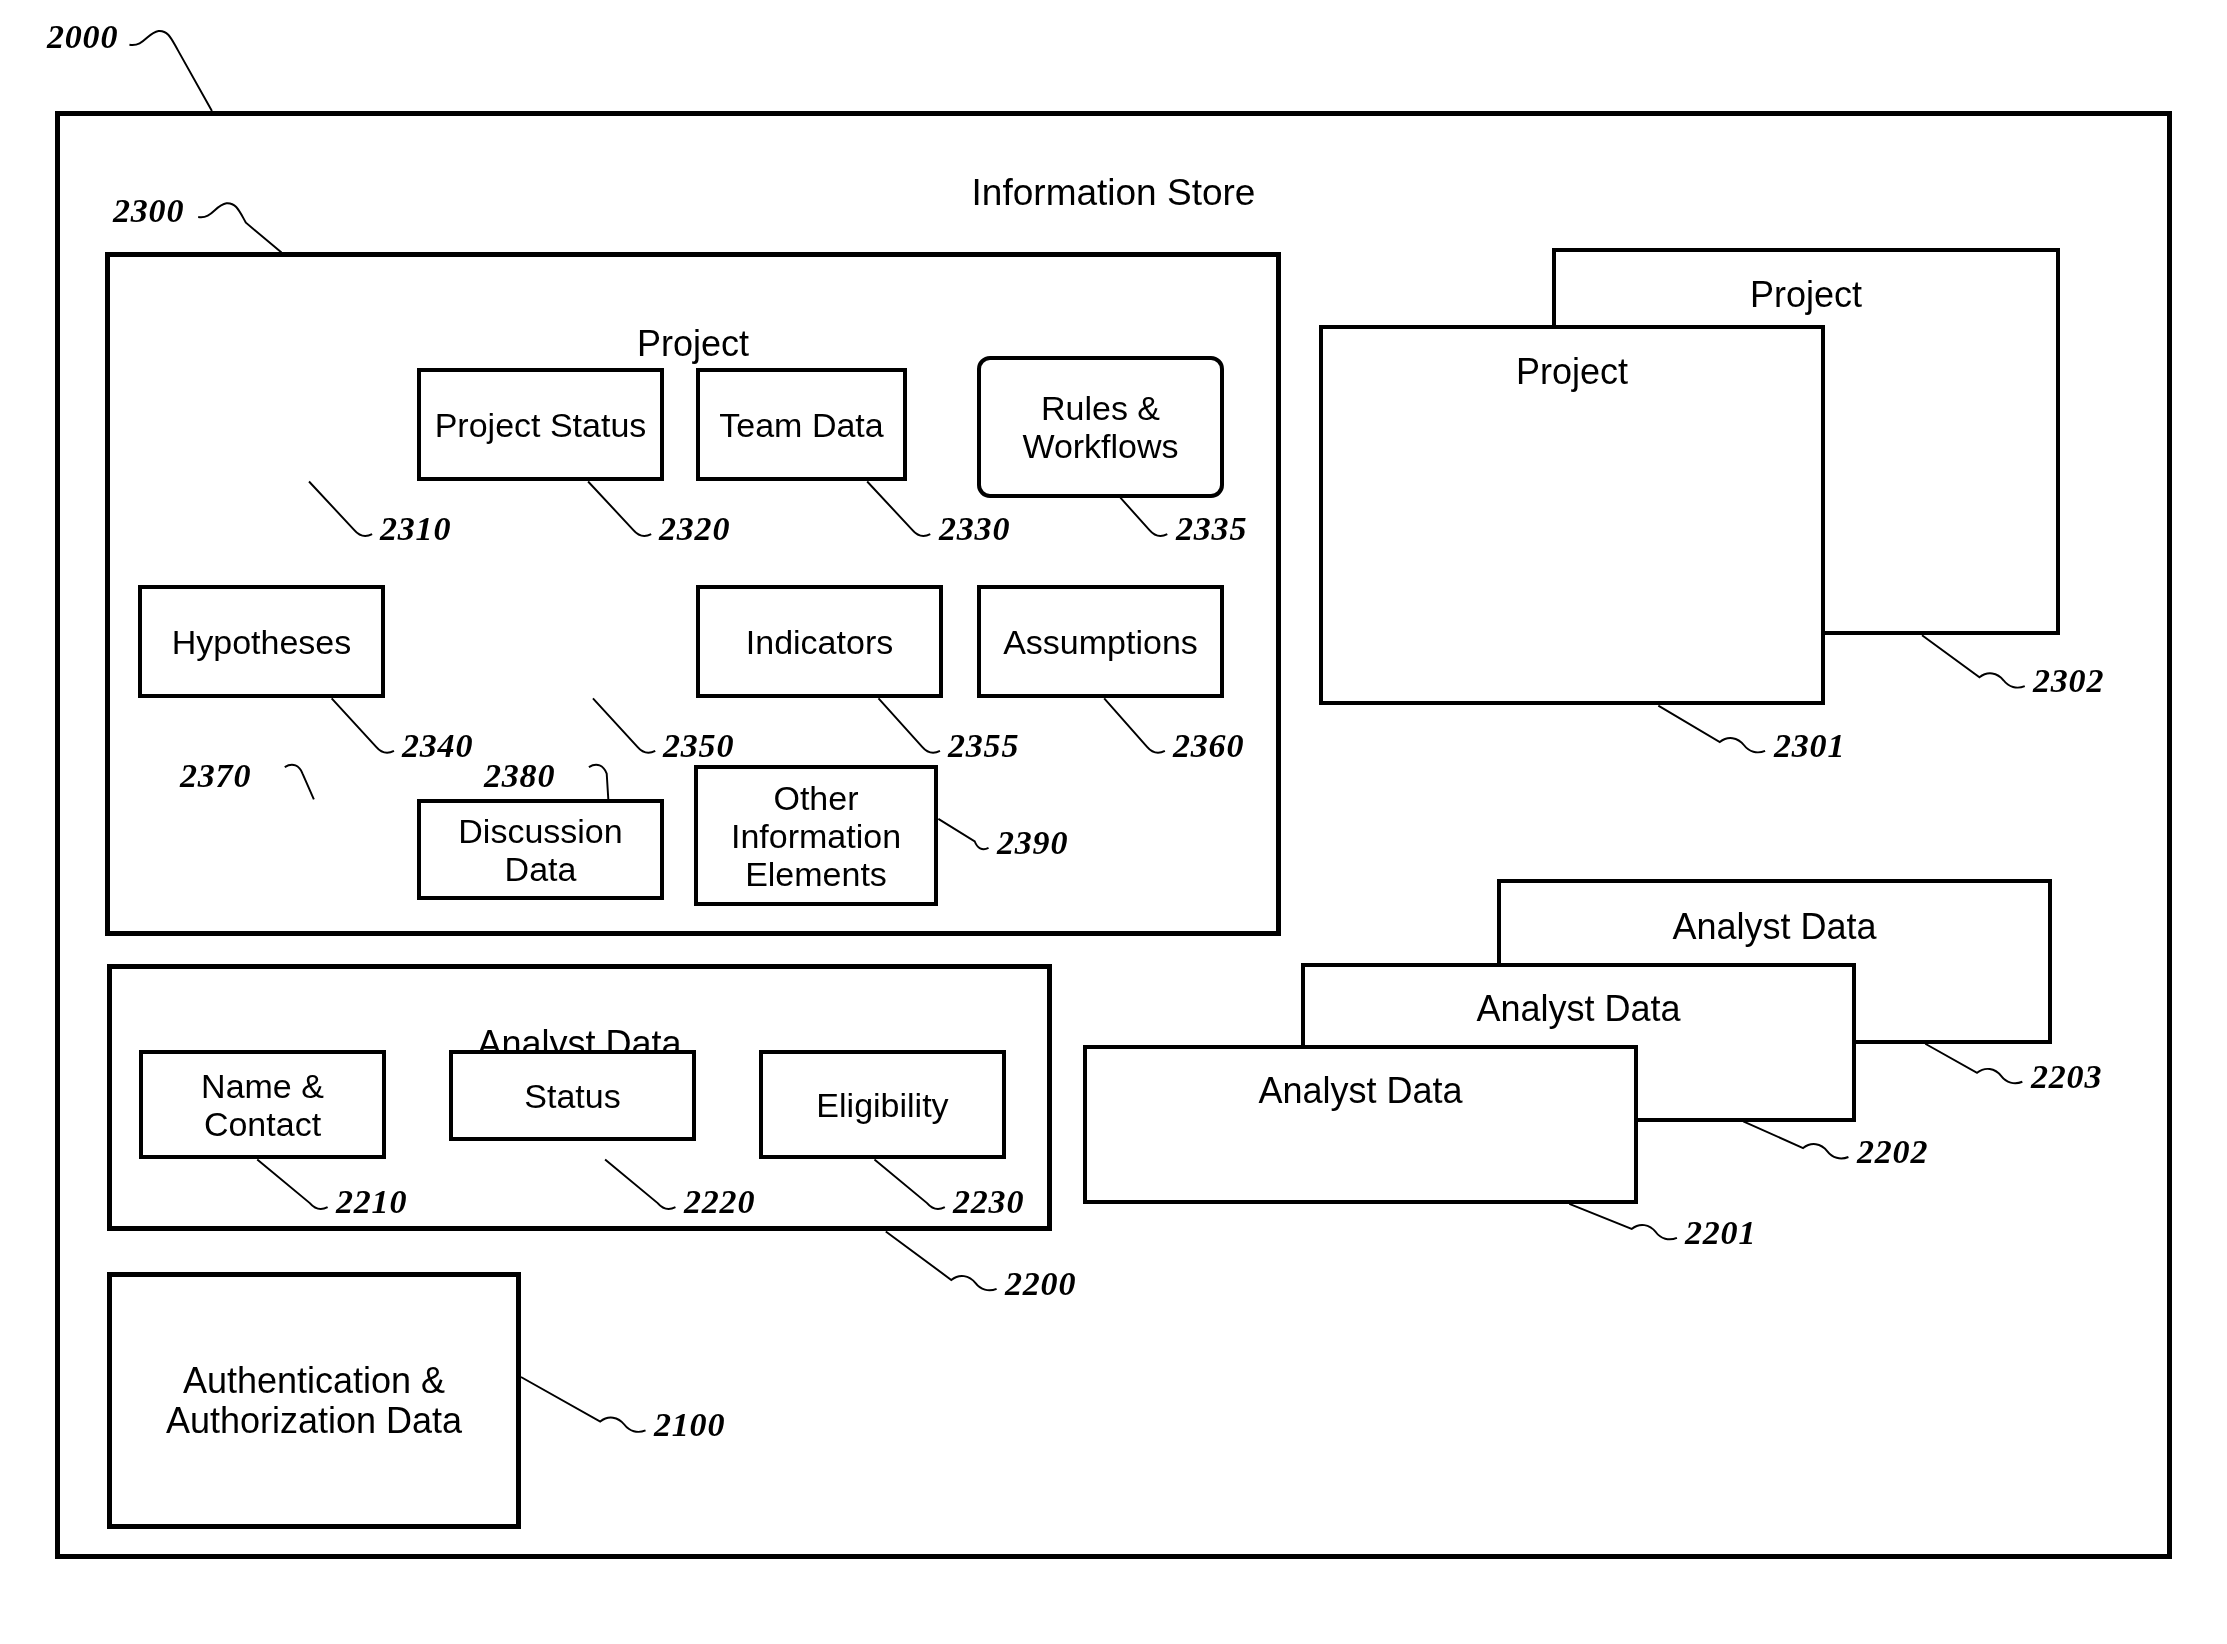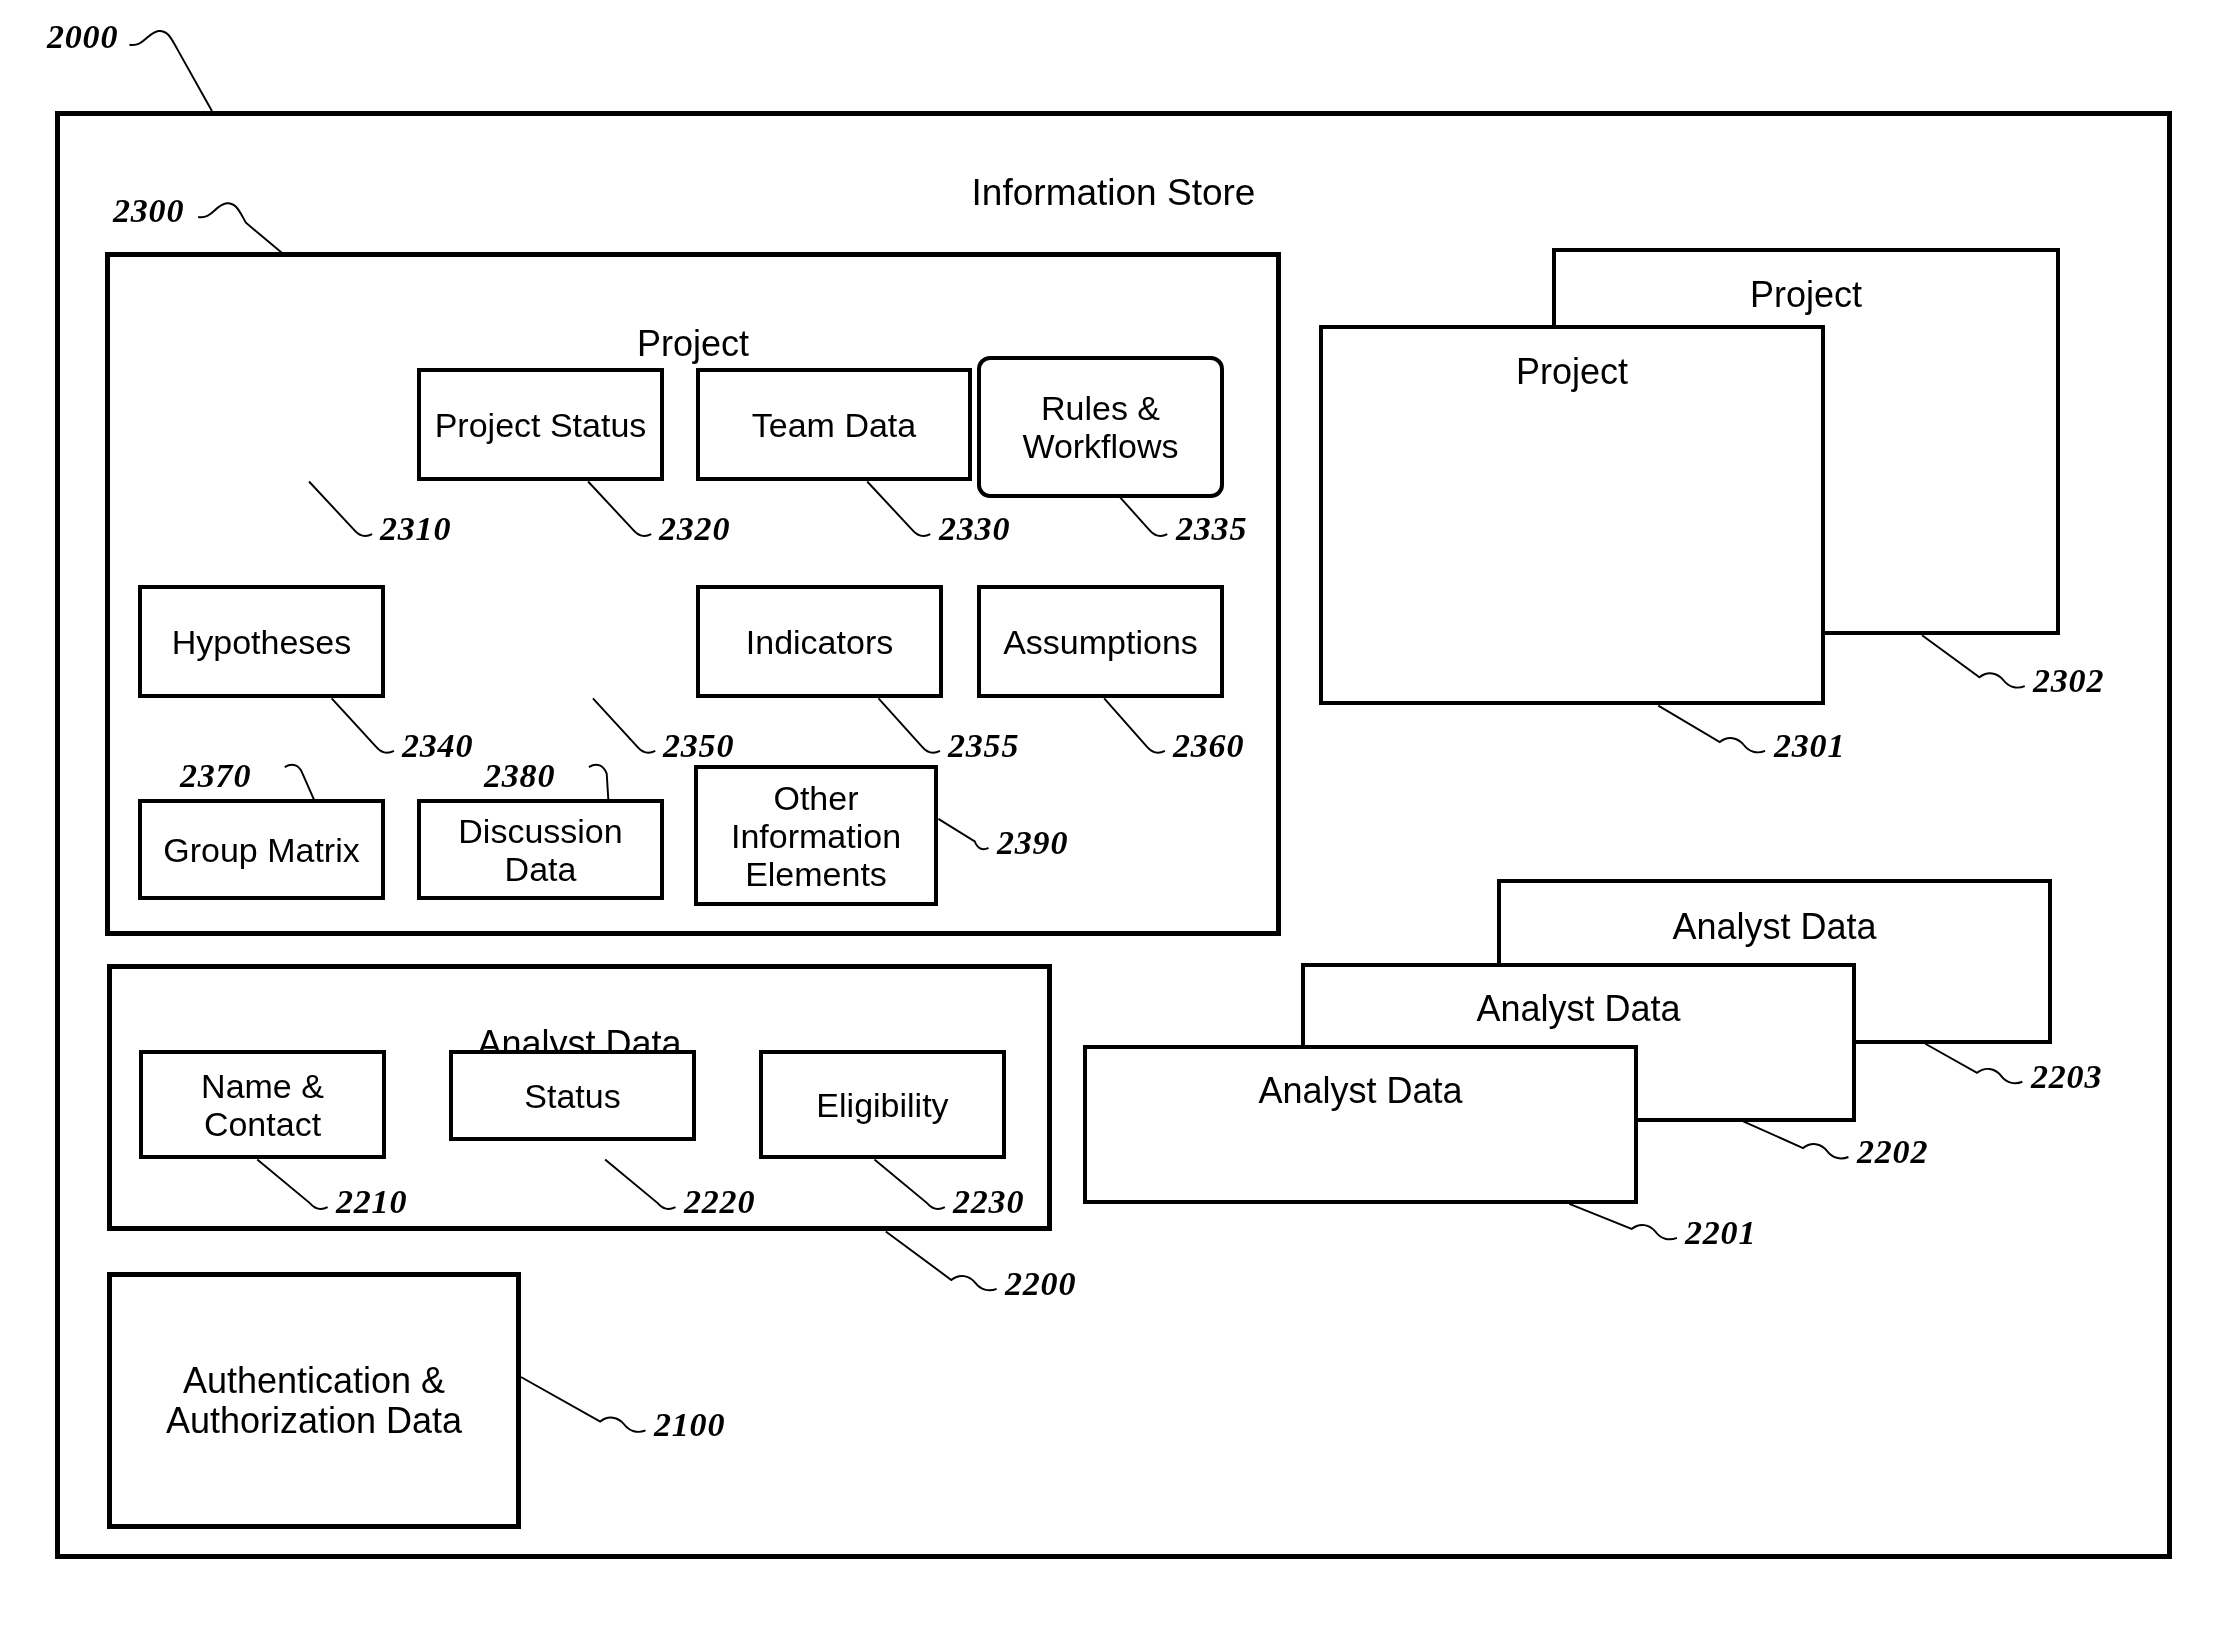--- a/index.html
+++ b/index.html
@@ -110,21 +110,21 @@
 
   <div class="ref" style="left:113px; top:192px;">2300</div>
 
   <div class="ref" style="left:380px; top:510px;">2310</div>
 
   <div class="box" style="left:417px; top:368px; width:247px; height:113px;">
     <div class="leaf-label">Project Status</div>
   </div>
   <div class="ref" style="left:659px; top:510px;">2320</div>
 
-  <div class="box" style="left:696px; top:368px; width:276px; height:113px;">
+  <div class="box" style="left:696px; top:368px; width:211px; height:113px;">
     <div class="leaf-label">Team Data</div>
   </div>
   <div class="ref" style="left:939px; top:510px;">2330</div>
 
   <div class="box" style="left:977px; top:356px; width:247px; height:142px;border-radius:13px;">
     <div class="leaf-label">Rules &amp; Workflows</div>
   </div>
   <div class="ref" style="left:1176px; top:510px;">2335</div>
 
   <div class="box" style="left:138px; top:585px; width:247px; height:113px;">
@@ -137,23 +137,20 @@
   <div class="box" style="left:696px; top:585px; width:247px; height:113px;">
     <div class="leaf-label">Indicators</div>
   </div>
   <div class="ref" style="left:948px; top:727px;">2355</div>
 
   <div class="box" style="left:977px; top:585px; width:247px; height:113px;">
     <div class="leaf-label">Assumptions</div>
   </div>
   <div class="ref" style="left:1173px; top:727px;">2360</div>
 
-  <div class="box" style="left:138px; top:799px; width:247px; height:101px;">
-    <div class="leaf-label">Group Matrix</div>
-  </div>
   <div class="ref" style="left:180px; top:757px;">2370</div>
 
   <div class="box" style="left:417px; top:799px; width:247px; height:101px;">
     <div class="leaf-label">Discussion Data</div>
   </div>
   <div class="ref" style="left:484px; top:757px;">2380</div>
 
   <div class="box" style="left:694px; top:765px; width:244px; height:141px;">
     <div class="leaf-label">Other Information Elements</div>
   </div>

